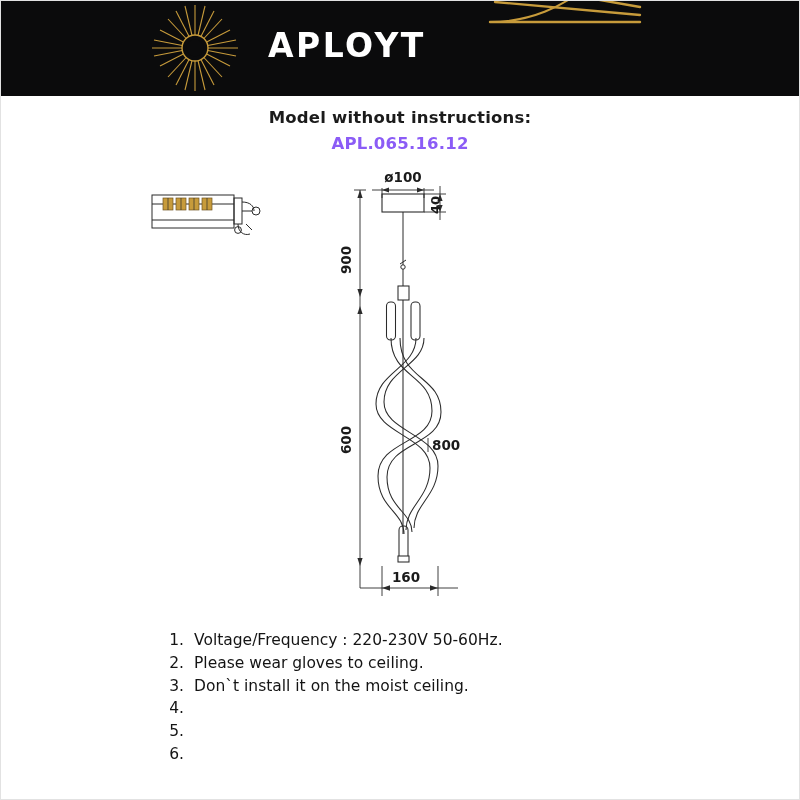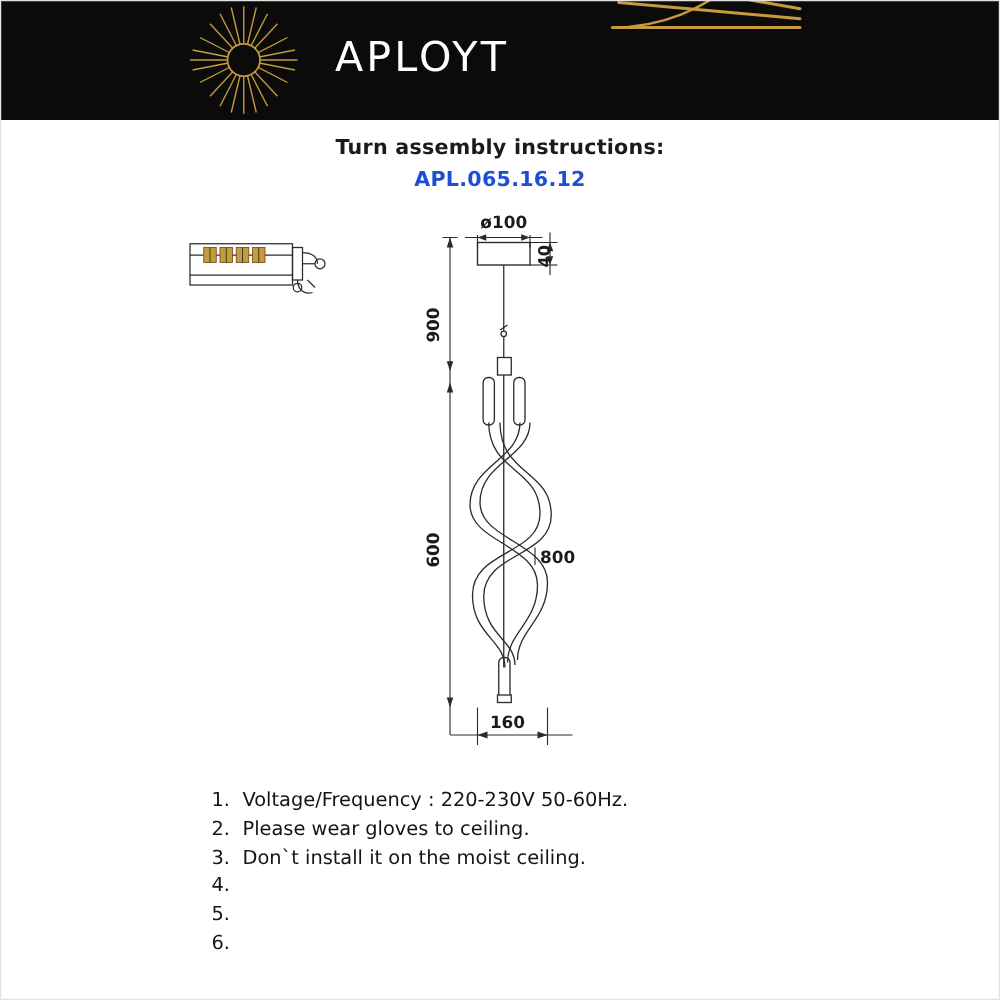--- a/index.html
+++ b/index.html
@@ -39,42 +39,42 @@
     height: 300px;
   }
   .brand {
     position: absolute;
     left: 268px;
     top: 26px;
     font-family: "DejaVu Sans", sans-serif;
     font-size: 33px;
     letter-spacing: 2.5px;
     color: #ffffff;
-    font-weight: 400;
+    font-weight: 700;
   }
 
   
   .title-block {
     position: absolute;
     top: 108px;
     left: 0;
     width: 800px;
     text-align: center;
   }
   .title-line1 {
     font-size: 16.5px;
     font-weight: bold;
     color: #1b1b1b;
     letter-spacing: 0.2px;
   }
   .title-line2 {
     margin-top: 7px;
     font-size: 16.5px;
     font-weight: bold;
-    color: #1d4ed8;
+    color: #8b5cf6;
     letter-spacing: 0.2px;
   }
 
   
   .drawing {
     position: absolute;
     top: 168px;
     left: 0;
     width: 764px;
     height: 450px;
@@ -168,21 +168,21 @@
         <line x1="160" y1="33" x2="170" y2="62"></line>
         <line x1="170" y1="20" x2="170" y2="45"></line>
       </g>
     </svg>
   </span>
 
   <div class="brand">APLOYT</div>
 </div>
 
 <div class="title-block">
-  <div class="title-line1">Turn assembly instructions:</div>
+  <div class="title-line1">Model without instructions:</div>
   <div class="title-line2">APL.065.16.12</div>
 </div>
 
 <div class="drawing">
   <svg width="800" height="450" viewBox="0 0 800 450">
 
     <g stroke="#2b2b2b" fill="none" stroke-width="1">
       <rect x="152" y="27" width="82" height="33"></rect>
       <line x1="152" y1="36" x2="234" y2="36"></line>
       <line x1="152" y1="52" x2="234" y2="52"></line>

